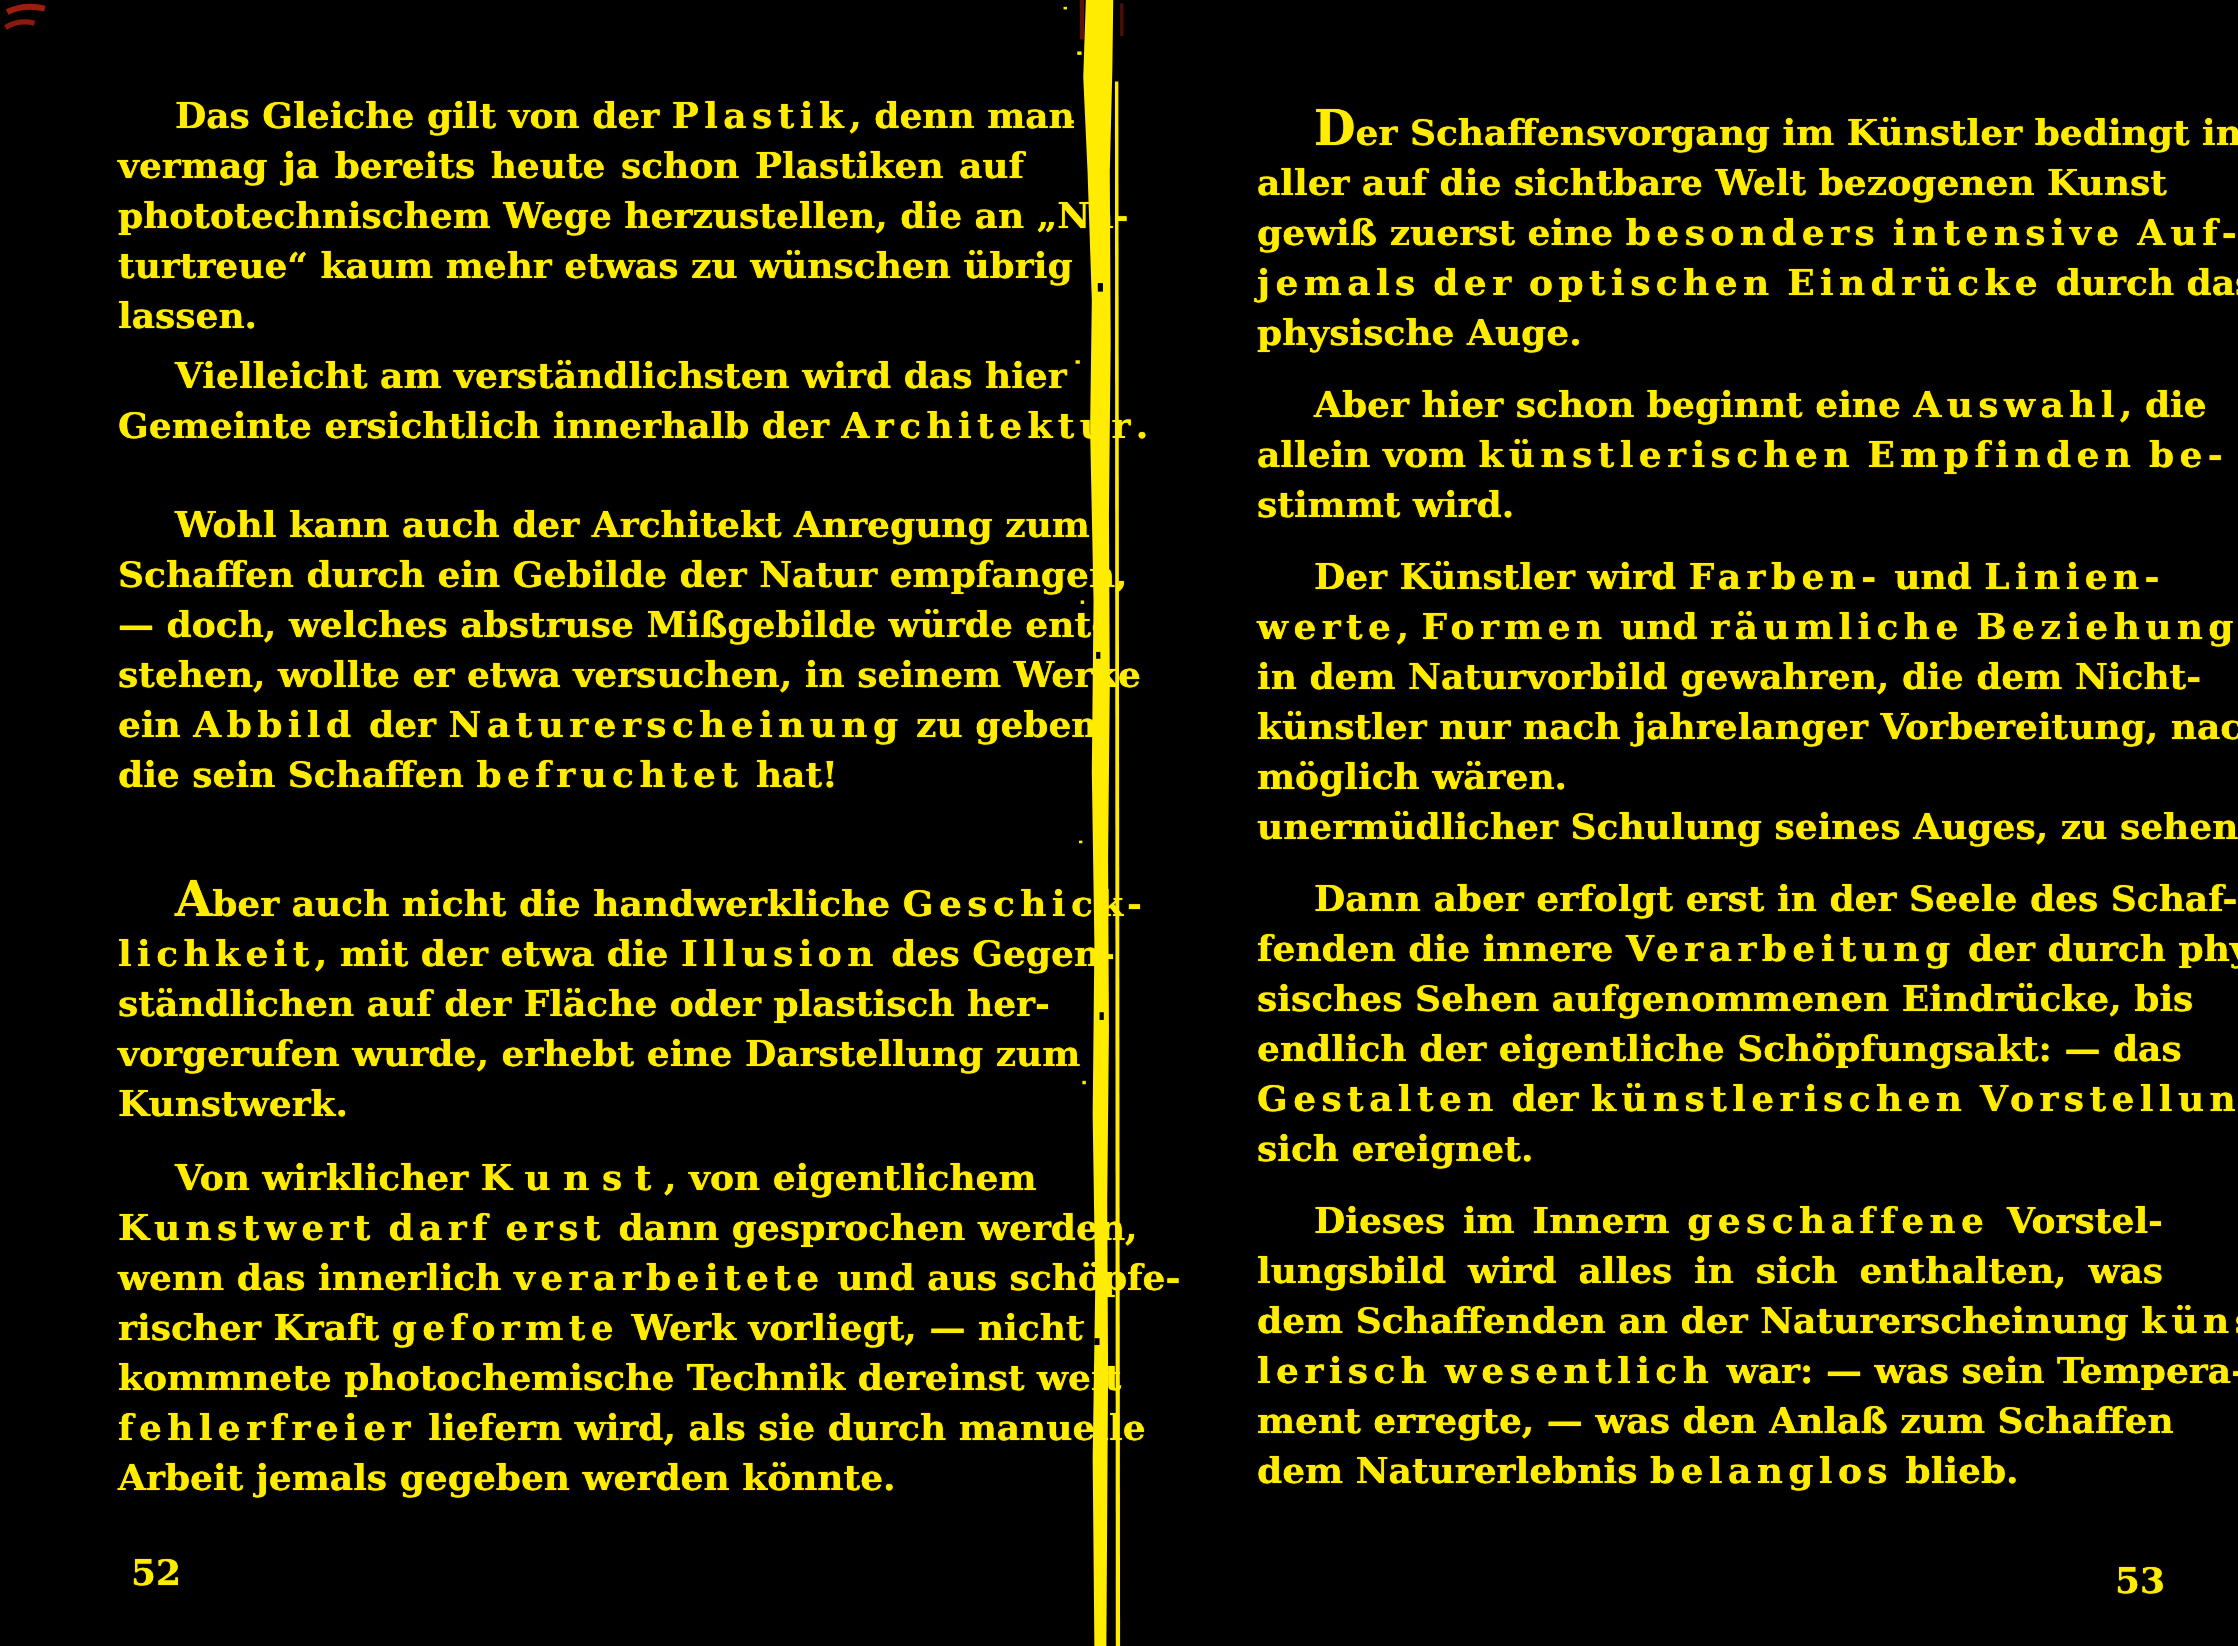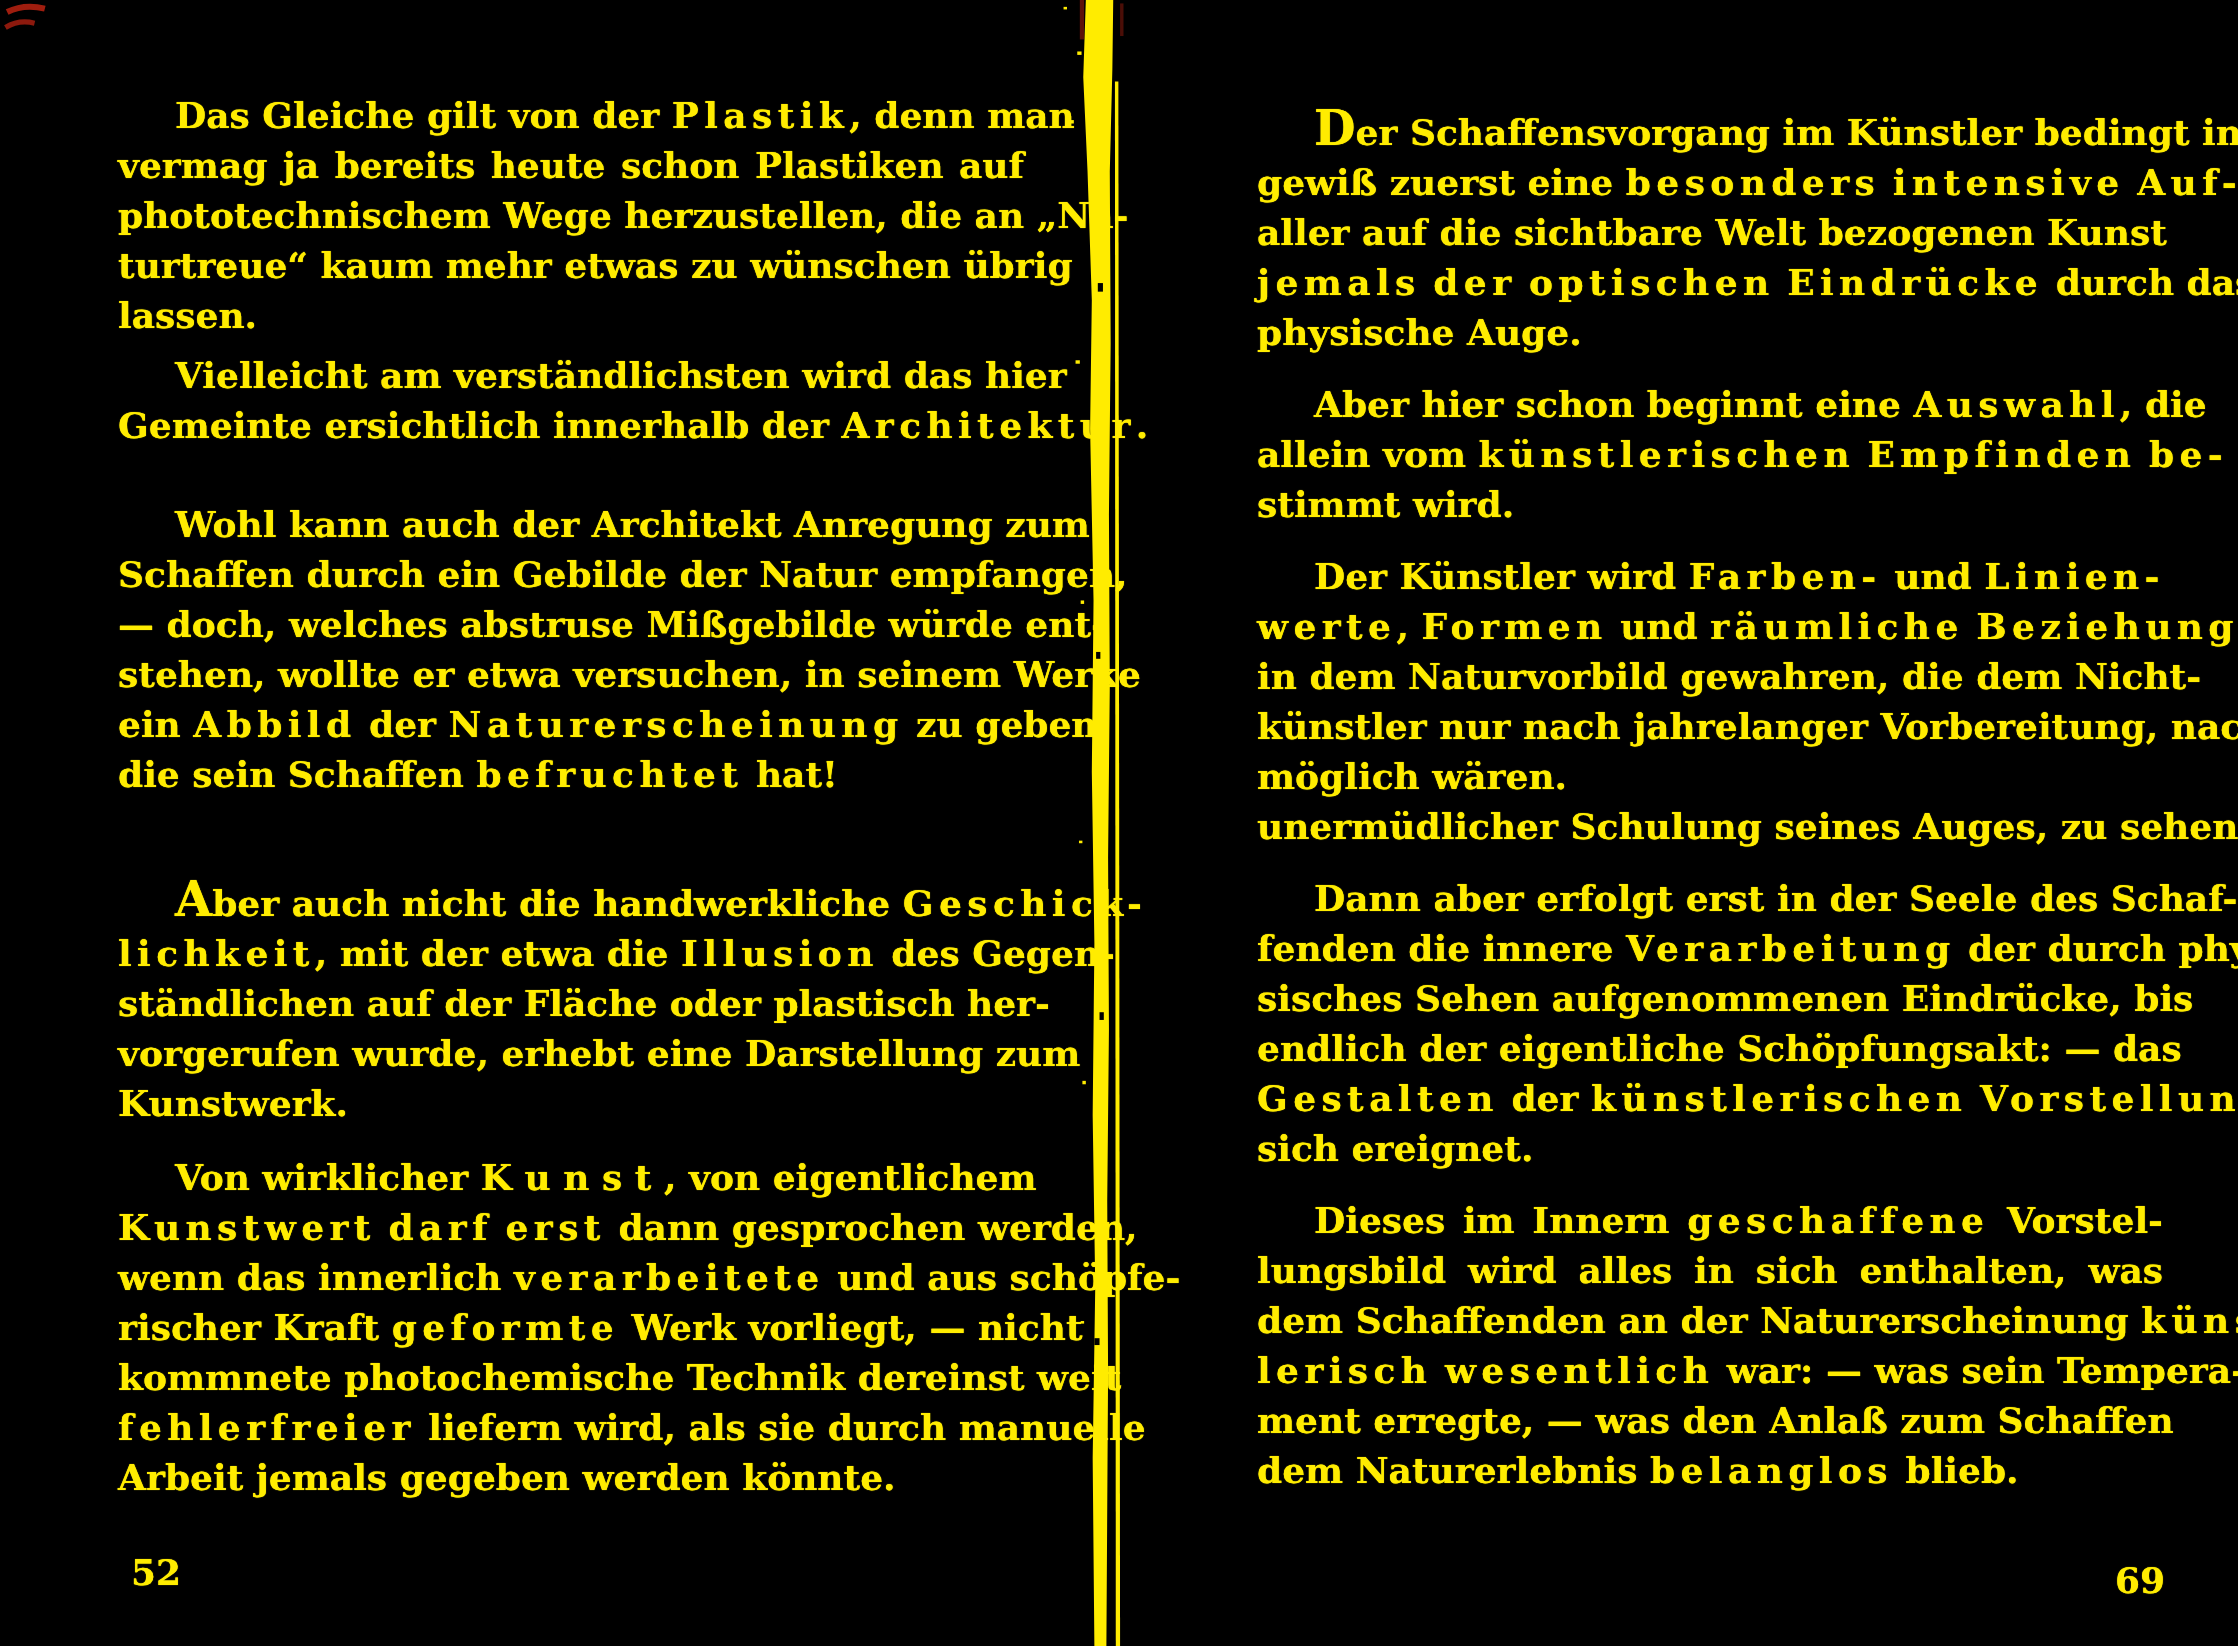--- a/index.html
+++ b/index.html
@@ -109,22 +109,22 @@
       <rect x="46" y="1560" width="6" height="8"></rect>
     </g>
     <rect x="29" y="0" width="5" height="46" fill="#bb2211" opacity="0.5"></rect>
     <rect x="76" y="4" width="4" height="38" fill="#bb2211" opacity="0.4"></rect>
   </svg>
 
   <section class="page page-right">
     <div class="paras" id="paras-right">
         <div class="para">
           <div class="line ind"><span class="bf">D</span>er Schaffensvorgang im Künstler bedingt in</div>
+          <div class="line">aller auf die sichtbare Welt bezogenen Kunst</div>
           <div class="line">gewiß zuerst eine <span class="g">besonders</span> <span class="g">intensive</span> <span class="g">Auf-</span></div>
-          <div class="line">aller auf die sichtbare Welt bezogenen Kunst</div>
           <div class="line"><span class="g">jemals</span> <span class="g">der</span> <span class="g">optischen</span> <span class="g">Eindrücke</span> durch das</div>
           <div class="line end">physische Auge.</div>
         </div>
         <div class="para">
           <div class="line ind">Aber hier schon beginnt eine <span class="g">Auswahl</span>, die</div>
           <div class="line">allein vom <span class="g">künstlerischen</span> <span class="g">Empfinden</span> <span class="g">be-</span></div>
           <div class="line end">stimmt wird.</div>
         </div>
         <div class="para">
           <div class="line ind">Der Künstler wird <span class="g">Farben-</span> und <span class="g">Linien-</span></div>
@@ -144,17 +144,17 @@
         </div>
         <div class="para">
           <div class="line ind">Dieses im Innern <span class="g">geschaffene</span> Vorstel-</div>
           <div class="line">lungsbild wird alles in sich enthalten, was</div>
           <div class="line">dem Schaffenden an der Naturerscheinung <span class="g">künst-</span></div>
           <div class="line"><span class="g">lerisch</span> <span class="g">wesentlich</span> war: — was sein Tempera-</div>
           <div class="line">ment erregte, — was den Anlaß zum Schaffen</div>
           <div class="line end">dem Naturerlebnis <span class="g">belanglos</span> blieb.</div>
         </div>
       </div>
-    <div class="pagenum pn-right">69</div>
+    <div class="pagenum pn-right">53</div>
   </section>
 
 </div>
 
 
 </body></html>

